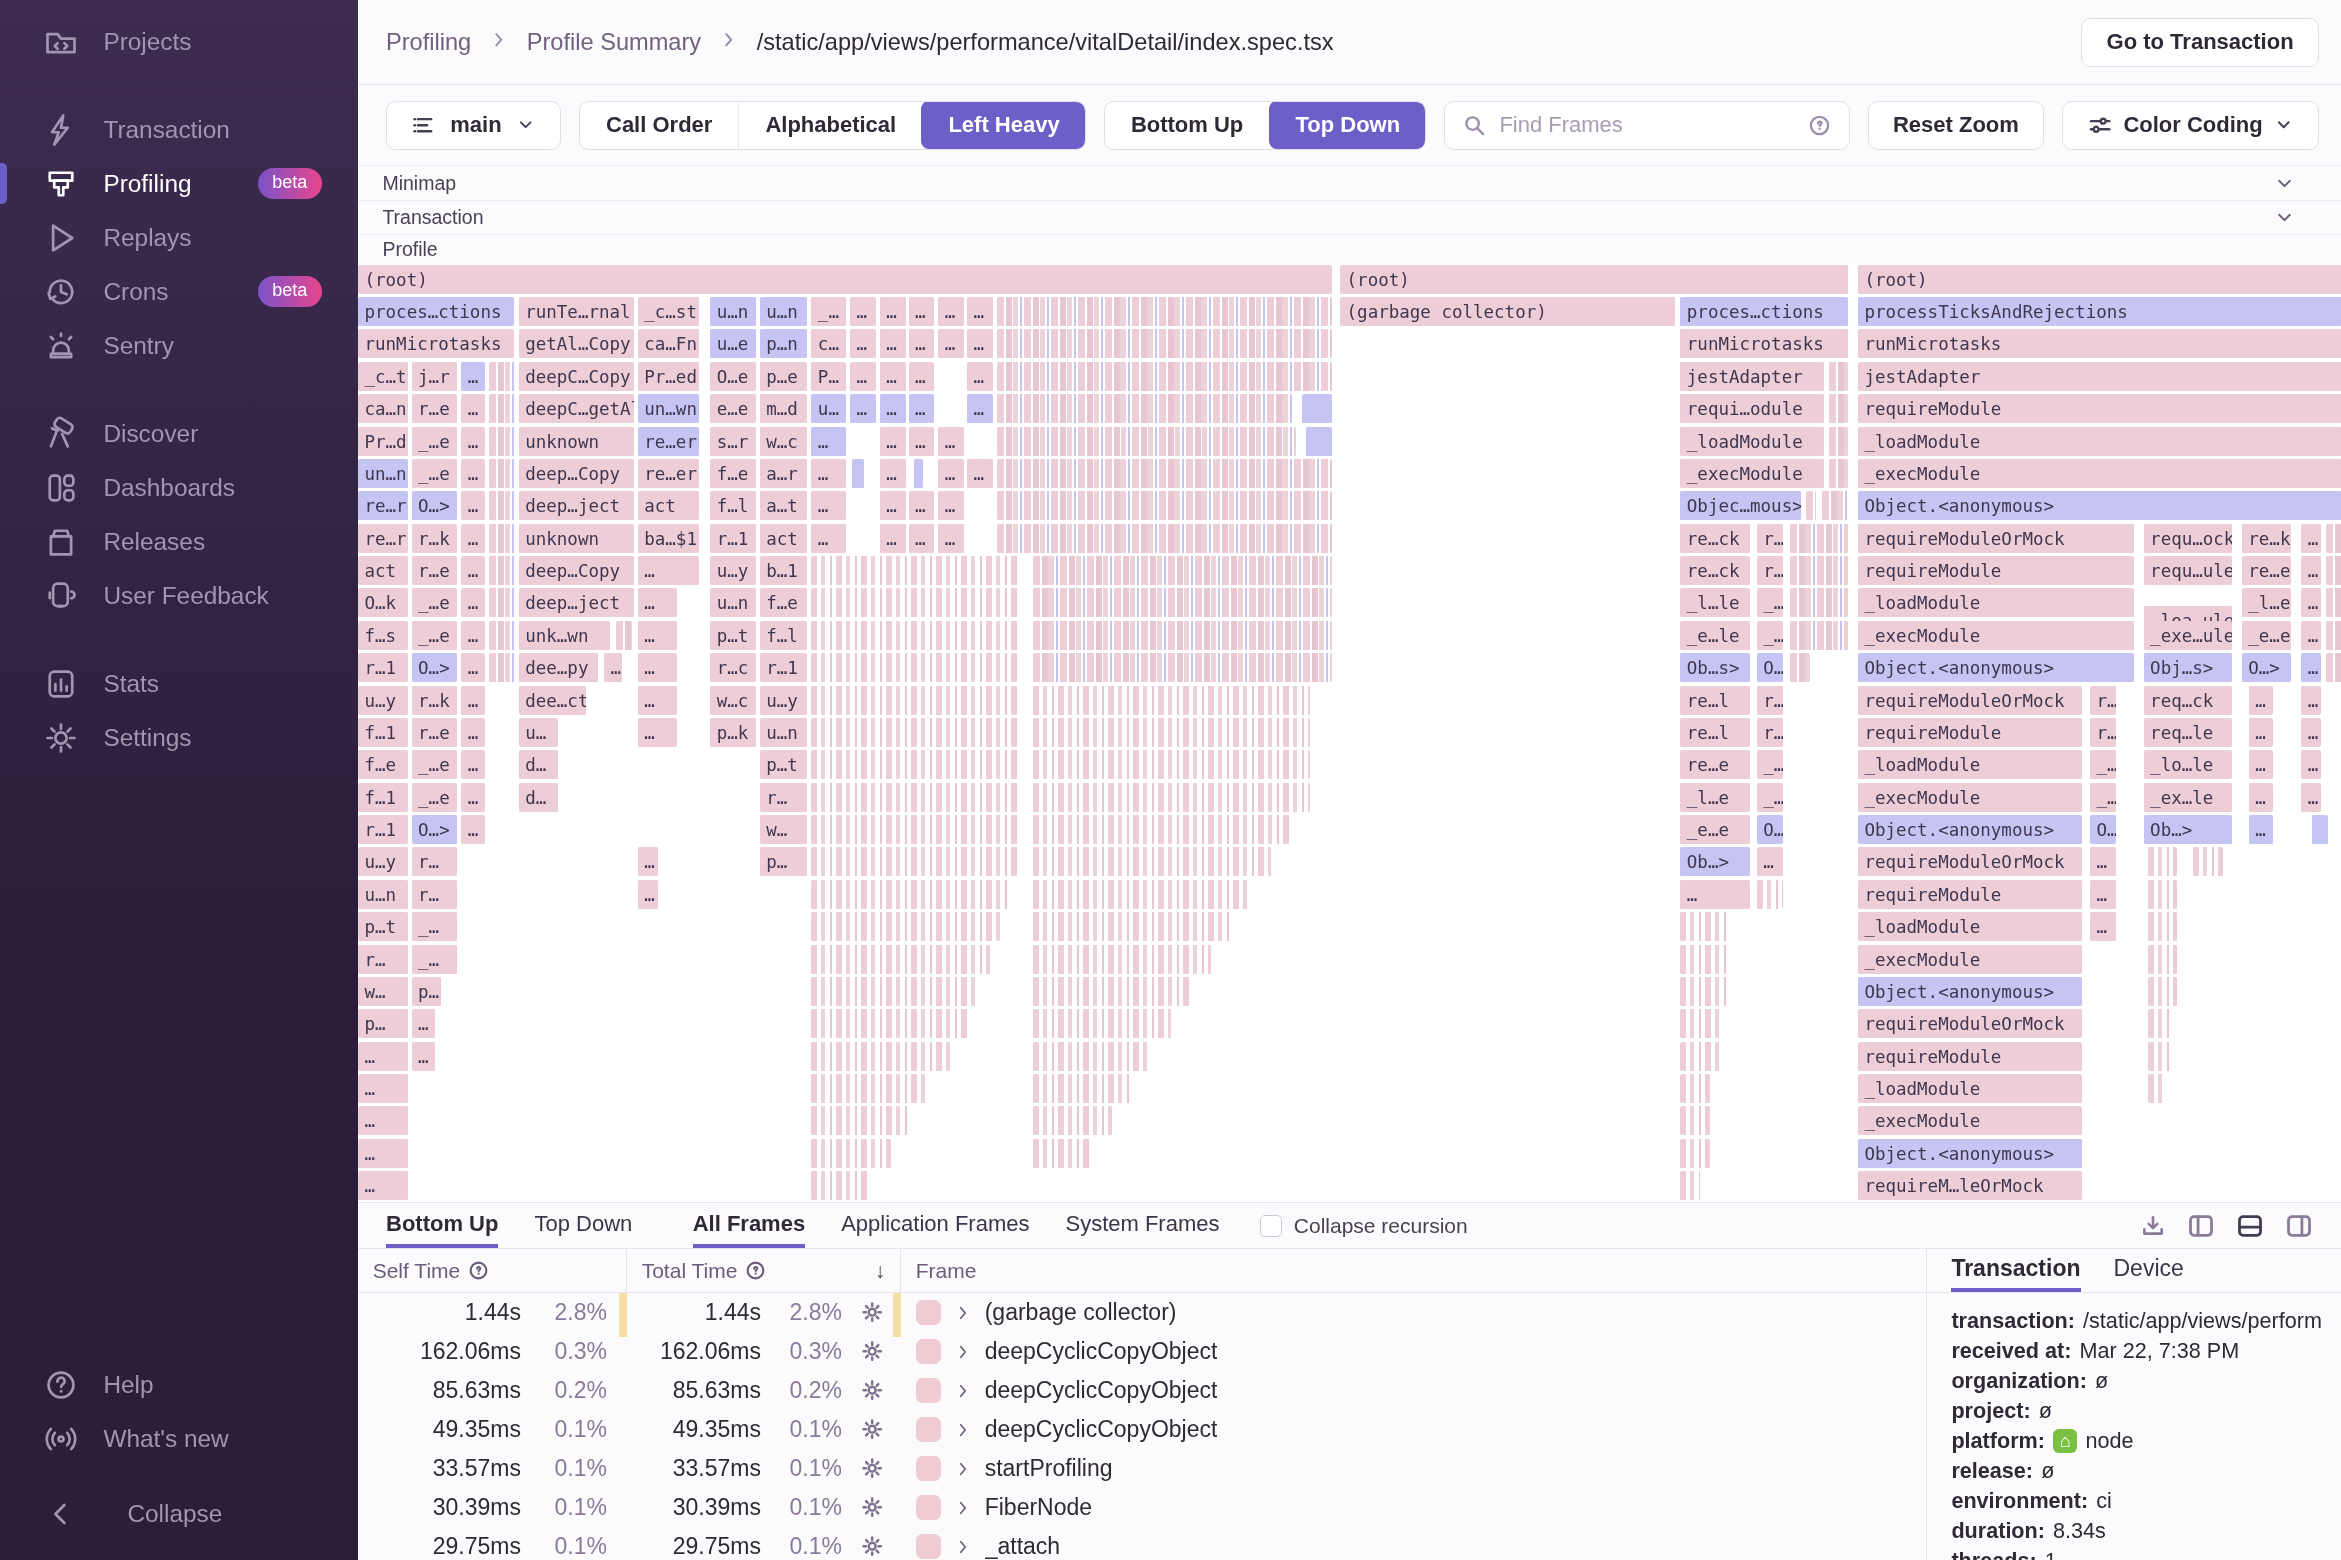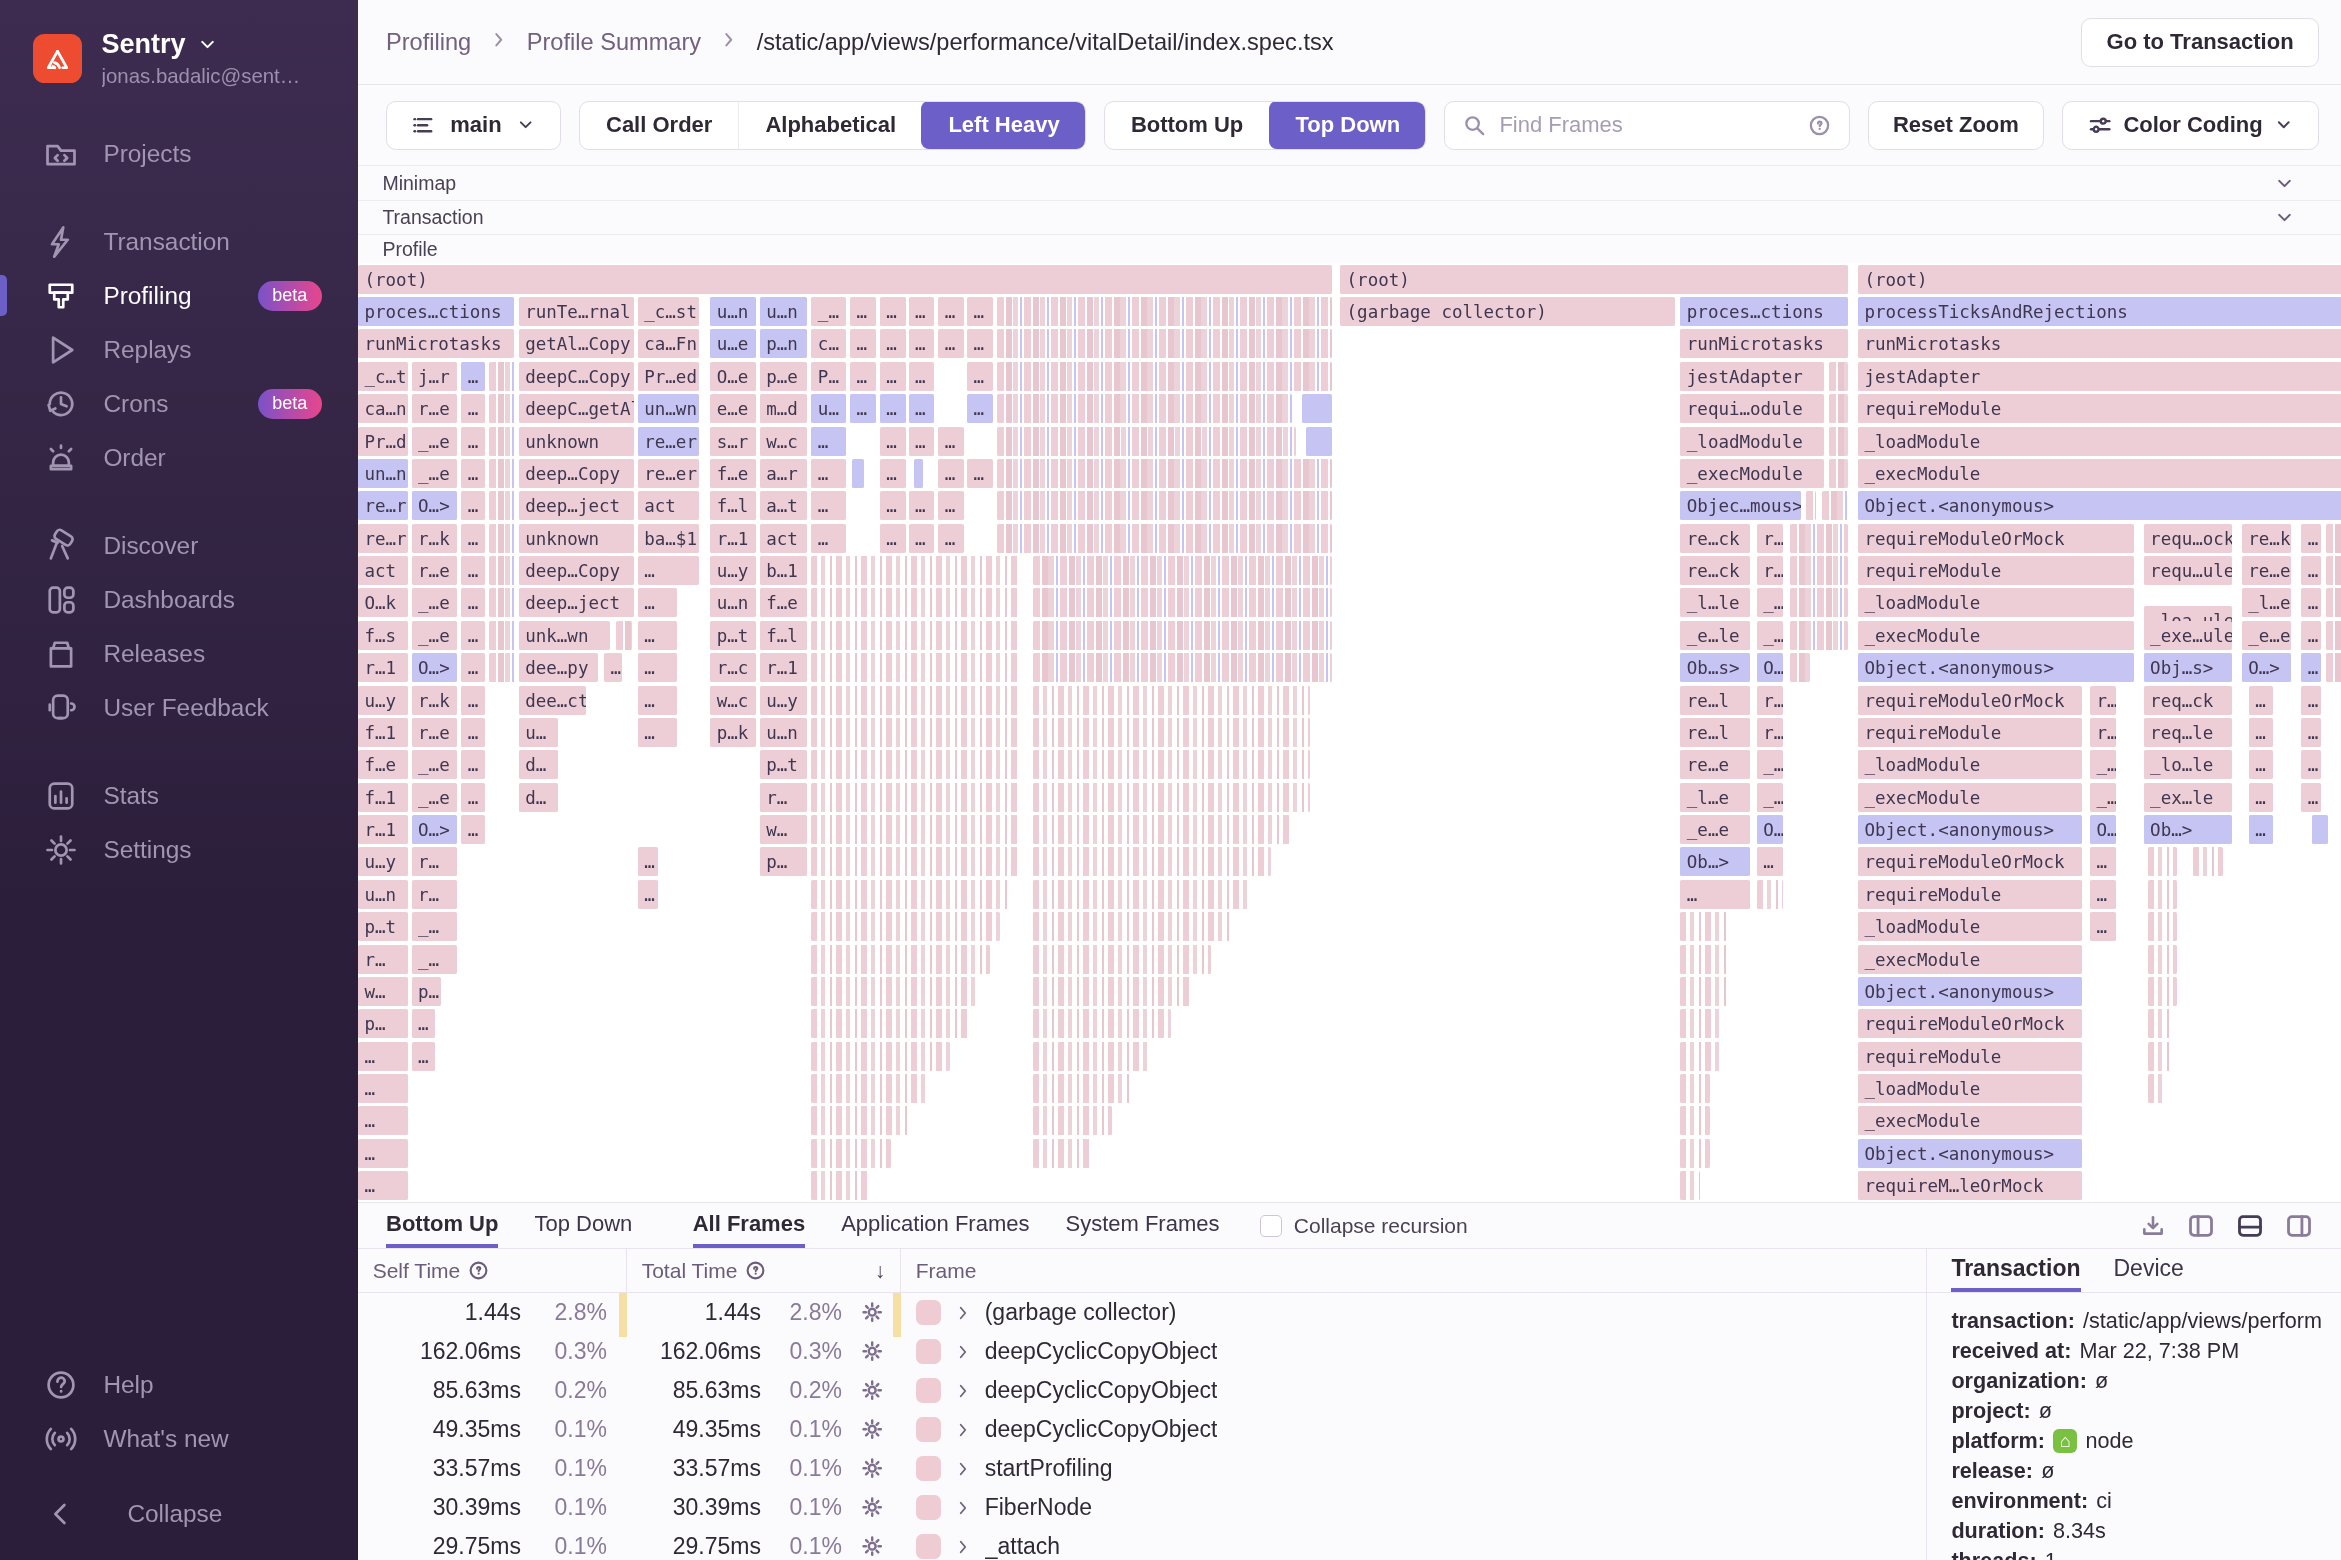--- a/index.html
+++ b/index.html
@@ -95,39 +95,20 @@
   .drow { white-space:nowrap; overflow:hidden; display:flex; align-items:center; gap:8.1px; }
   .dkey { font-weight:700; }
   .node-ico { display:inline-flex; width:24.4px; height:24.4px; border-radius:5.7px; background:#7ac142; color:#fff; align-items:center; justify-content:center; font-size:18px; font-weight:700; }
 </style>
 </head>
 <body>
 
 <div class="app">
 
   <div class="sidebar">
-    <div class="org">
-      <div class="org-logo">
-        <svg width="33" height="33" viewBox="0 0 32 32" class="line" style="color:#fff;stroke-width:2.6">
-          <path d="M16 9 7 25h5"></path>
-            <path d="M16 9l9 16h-4"></path>
-            <path d="M13 20a7 7 0 0 1 5 5"></path>
-            <path d="M11.5 23.5a3.5 3.5 0 0 1 2 1.5"></path>
-        </svg>
-      </div>
-      <div>
-        <div class="org-name-row">
-          <span>Sentry</span>
-          <svg width="21" height="21" viewBox="0 0 24 24" class="line">
-              <polyline points="6,9 12,15 18,9"></polyline>
-            </svg>
-        </div>
-        <div class="org-email">jonas.badalic@sent…</div>
-      </div>
-    </div>
     <div class="nav" id="nav">
         <div class="nav-item">
           <span class="ico">
             <svg width="36" height="36" viewBox="0 0 32 32" class="line">
               <path d="M4 9h9l3 4h12v12H4z"></path>
               <polyline points="13,17 10.5,19.5 13,22"></polyline>
               <polyline points="19,17 21.5,19.5 19,22"></polyline>
             </svg>
           </span>
           <span>Projects</span>
@@ -174,21 +155,21 @@
         <div class="nav-item">
           <span class="ico">
             <svg width="36" height="36" viewBox="0 0 32 32" class="line">
               <path d="M9 20a7 7 0 0 1 14 0v3H9z"></path>
               <path d="M7 23h18v3H7z"></path>
               <line x1="16" y1="5" x2="16" y2="7"></line>
               <line x1="7" y1="8" x2="9" y2="10"></line>
               <line x1="25" y1="8" x2="23" y2="10"></line>
             </svg>
           </span>
-          <span>Order</span>
+          <span>Sentry</span>
         </div>
         <div class="nav-gap"></div>
         <div class="nav-item">
           <span class="ico">
             <svg width="36" height="36" viewBox="0 0 32 32" class="line">
               <rect x="10" y="4" width="16" height="9" rx="3" transform="rotate(32 18 9)"></rect>
               <line x1="12" y1="14" x2="7" y2="27"></line>
               <line x1="17" y1="16" x2="22" y2="27"></line>
               <line x1="8" y1="11" x2="13" y2="13"></line>
             </svg>

